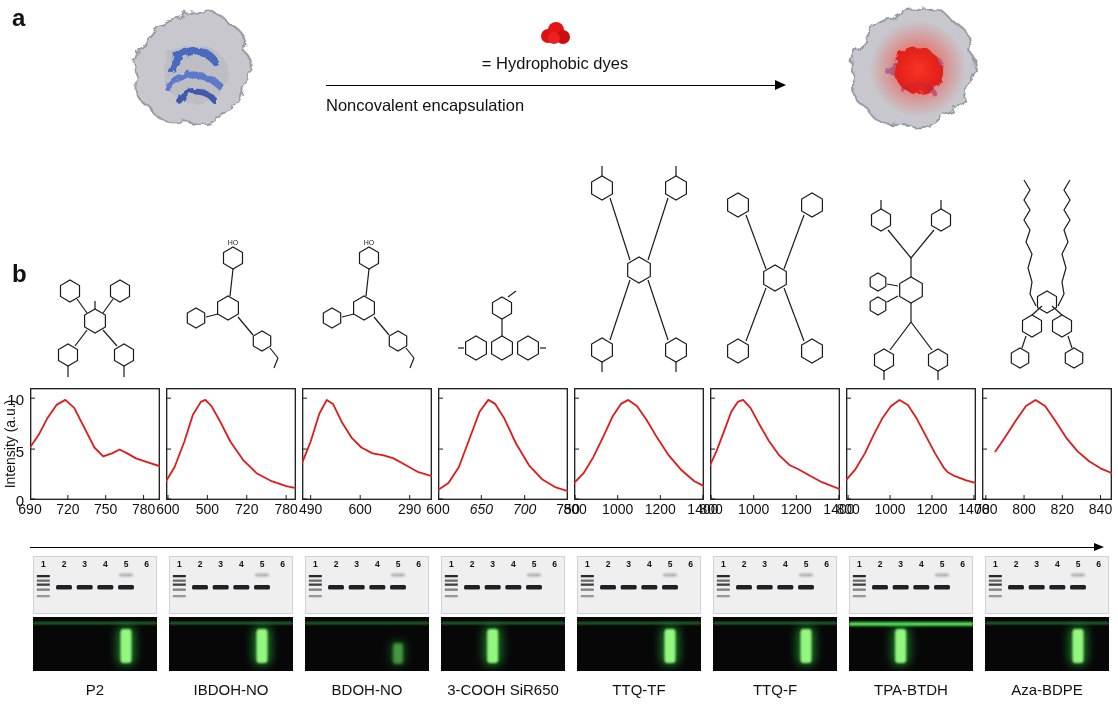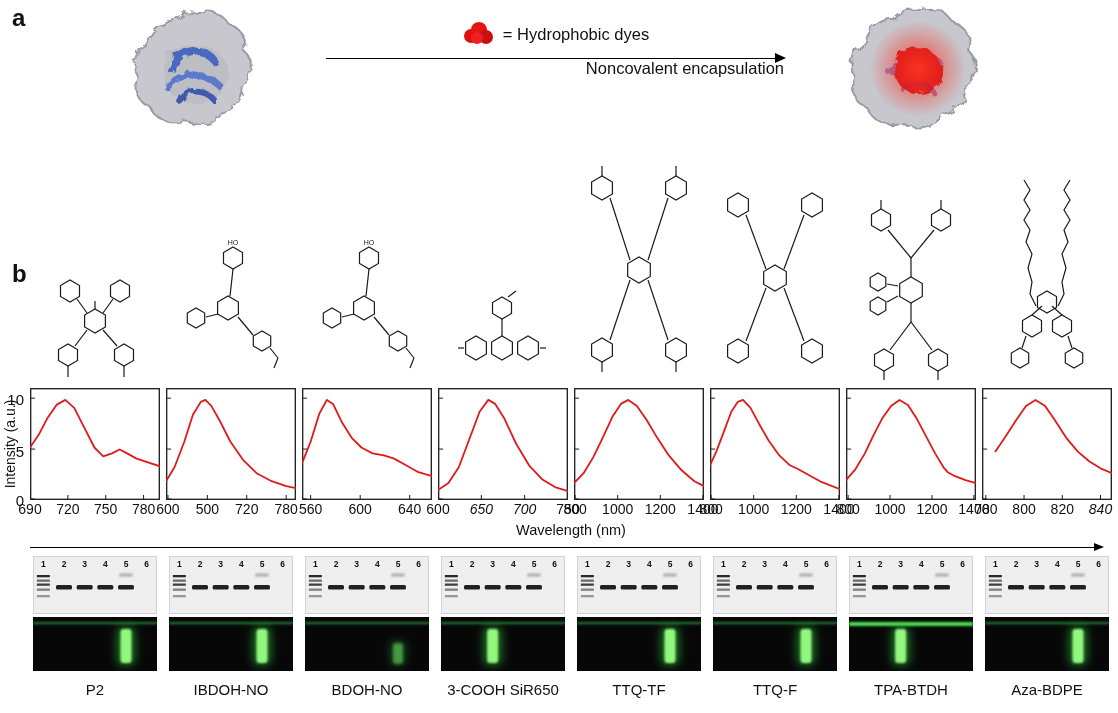--- a/index.html
+++ b/index.html
@@ -6,25 +6,25 @@
   body{width:1118px;height:713px;font-family:"Liberation Sans",sans-serif;color:#111;overflow:hidden;}
   .fig{position:relative;width:1118px;height:713px;}
 
   
   .panel-a{position:relative;height:148px;}
   .plabel{position:absolute;left:12px;top:4px;font-size:24px;font-weight:bold;}
   .protein{position:absolute;}
   .pl{left:128px;top:4px;width:138px;height:138px;}
   .pr{left:842px;top:0px;width:152px;height:146px;}
   .reaction{position:absolute;left:326px;top:22px;width:458px;}
-  .legend-row{display:flex;align-items:center;justify-content:center;gap:8px;font-size:16.5px;}
+  .legend-row{display:flex;align-items:center;justify-content:center;gap:8px;font-size:16.5px;flex-direction:column;}
   .rxn-arrow{position:relative;margin-top:12px;height:0;border-top:1.7px solid #000;}
   .rxn-arrow::after{content:"";position:absolute;right:-2px;top:-6px;border-left:11px solid #000;
     border-top:5px solid transparent;border-bottom:5px solid transparent;}
-  .rxn-caption{text-align:right;font-size:16.5px;}
+  .rxn-caption{margin-top:10px;text-align:left;font-size:16.5px;}
 
   
   .panel-b{position:relative;padding-left:30px;}
   .plabel-b{position:absolute;left:12px;top:112px;font-size:24px;font-weight:bold;}
   .yaxis{position:absolute;left:10px;top:296px;transform:translate(-50%,-50%) rotate(-90deg);
     font-size:14px;white-space:nowrap;}
   .yticks{position:absolute;left:6px;top:240px;width:20px;height:112px;font-size:15px;}
   .yticks span{position:absolute;right:2px;}
 
   .cols{display:grid;grid-template-columns:repeat(8,130px);gap:0 6px;}
@@ -202,23 +202,23 @@
             <rect x="0.7" y="0.7" width="128.6" height="110.6" fill="#fff" stroke="#1a1a1a" stroke-width="1.3"></rect>
             <line x1="8.666666666666666" y1="111" x2="8.666666666666666" y2="107" stroke="#1a1a1a" stroke-width="1"></line>
             <line x1="58.19047619047619" y1="111" x2="58.19047619047619" y2="107" stroke="#1a1a1a" stroke-width="1"></line>
             <line x1="107.71428571428572" y1="111" x2="107.71428571428572" y2="107" stroke="#1a1a1a" stroke-width="1"></line>
             <line x1="1" y1="111" x2="5" y2="111" stroke="#1a1a1a" stroke-width="1"></line>
             <line x1="1" y1="61.09090909090909" x2="5" y2="61.09090909090909" stroke="#1a1a1a" stroke-width="1"></line>
             <line x1="1" y1="10.181818181818187" x2="5" y2="10.181818181818187" stroke="#1a1a1a" stroke-width="1"></line>
             <polyline points="0.0,75.3 8.7,53.5 17.3,25.8 24.8,11.9 31.0,15.9 39.6,33.7 49.5,49.6 59.4,59.5 70.6,65.4 81.7,67.4 91.6,70.4 104.0,77.3 116.4,84.2 130.0,88.2" fill="none" stroke="#e01a1b" stroke-width="1.8" stroke-linejoin="round" stroke-linecap="round"></polyline>
           </svg>
     <div class="ticks">
-            <span style="left: 6.66667%;">560</span>
+            <span style="left: 6.66667%;">490</span>
             <span style="left: 44.7619%;">600</span>
-            <span style="left: 82.8571%;">640</span>
+            <span style="left: 82.8571%;">290</span>
           </div>
   </div>
         <div class="col">
     <div class="structs">
       <svg class="structure" viewBox="0 0 110 110" width="110" height="110">
               <polygon points="38.4,64.0 38.4,76.0 28.0,82.0 17.6,76.0 17.6,64.0 28.0,58.0" fill="none" stroke="#1a1a1a" stroke-width="1.2"></polygon>
               <polygon points="64.4,64.0 64.4,76.0 54.0,82.0 43.6,76.0 43.6,64.0 54.0,58.0" fill="none" stroke="#1a1a1a" stroke-width="1.2"></polygon>
               <polygon points="90.4,64.0 90.4,76.0 80.0,82.0 69.6,76.0 69.6,64.0 80.0,58.0" fill="none" stroke="#1a1a1a" stroke-width="1.2"></polygon>
               <polygon points="63.5,24.5 63.5,35.5 54.0,41.0 44.5,35.5 44.5,24.5 54.0,19.0" fill="none" stroke="#1a1a1a" stroke-width="1.2"></polygon>
               <line x1="54" y1="41" x2="54" y2="58" stroke="#1a1a1a" stroke-width="1.2"></line>
@@ -379,27 +379,26 @@
             <line x1="118.52941176470588" y1="111" x2="118.52941176470588" y2="107" stroke="#1a1a1a" stroke-width="1"></line>
             <line x1="1" y1="111" x2="5" y2="111" stroke="#1a1a1a" stroke-width="1"></line>
             <line x1="1" y1="61.09090909090909" x2="5" y2="61.09090909090909" stroke="#1a1a1a" stroke-width="1"></line>
             <line x1="1" y1="10.181818181818187" x2="5" y2="10.181818181818187" stroke="#1a1a1a" stroke-width="1"></line>
             <polyline points="13.4,63.4 22.9,49.6 34.4,31.7 44.0,17.9 53.5,11.9 63.1,17.9 72.6,31.7 84.1,49.6 95.6,63.4 107.1,73.3 118.5,80.3 130.0,85.2" fill="none" stroke="#e01a1b" stroke-width="1.8" stroke-linejoin="round" stroke-linecap="round"></polyline>
           </svg>
     <div class="ticks">
             <span style="left: 2.94118%;">780</span>
             <span style="left: 32.3529%;">800</span>
             <span style="left: 61.7647%;">820</span>
-            <span style="left: 91.1765%; font-style: italic;">840</span>
+            <span style="left: 91.1765%;">840</span>
           </div>
   </div>
       </div>
 
     <div class="axis-row">
-      <div class="axis-label">Wavelength (nm)</div>
       <div class="long-arrow"></div>
     </div>
 
     <div id="grid-b" class="cols gels">
         <div class="gelcol">
     <svg class="gel-white" preserveAspectRatio="none" viewBox="0 0 124 58">
             <rect x="0" y="0" width="124" height="58" fill="#efeff0"></rect>
             <rect x="0.5" y="0.5" width="123" height="57" fill="none" stroke="#d2d2d5" stroke-width="1"></rect>
             <text x="10.333333333333334" y="11" font-size="8.5" font-weight="bold" text-anchor="middle" fill="#111">1</text>
             <text x="31" y="11" font-size="8.5" font-weight="bold" text-anchor="middle" fill="#111">2</text>

